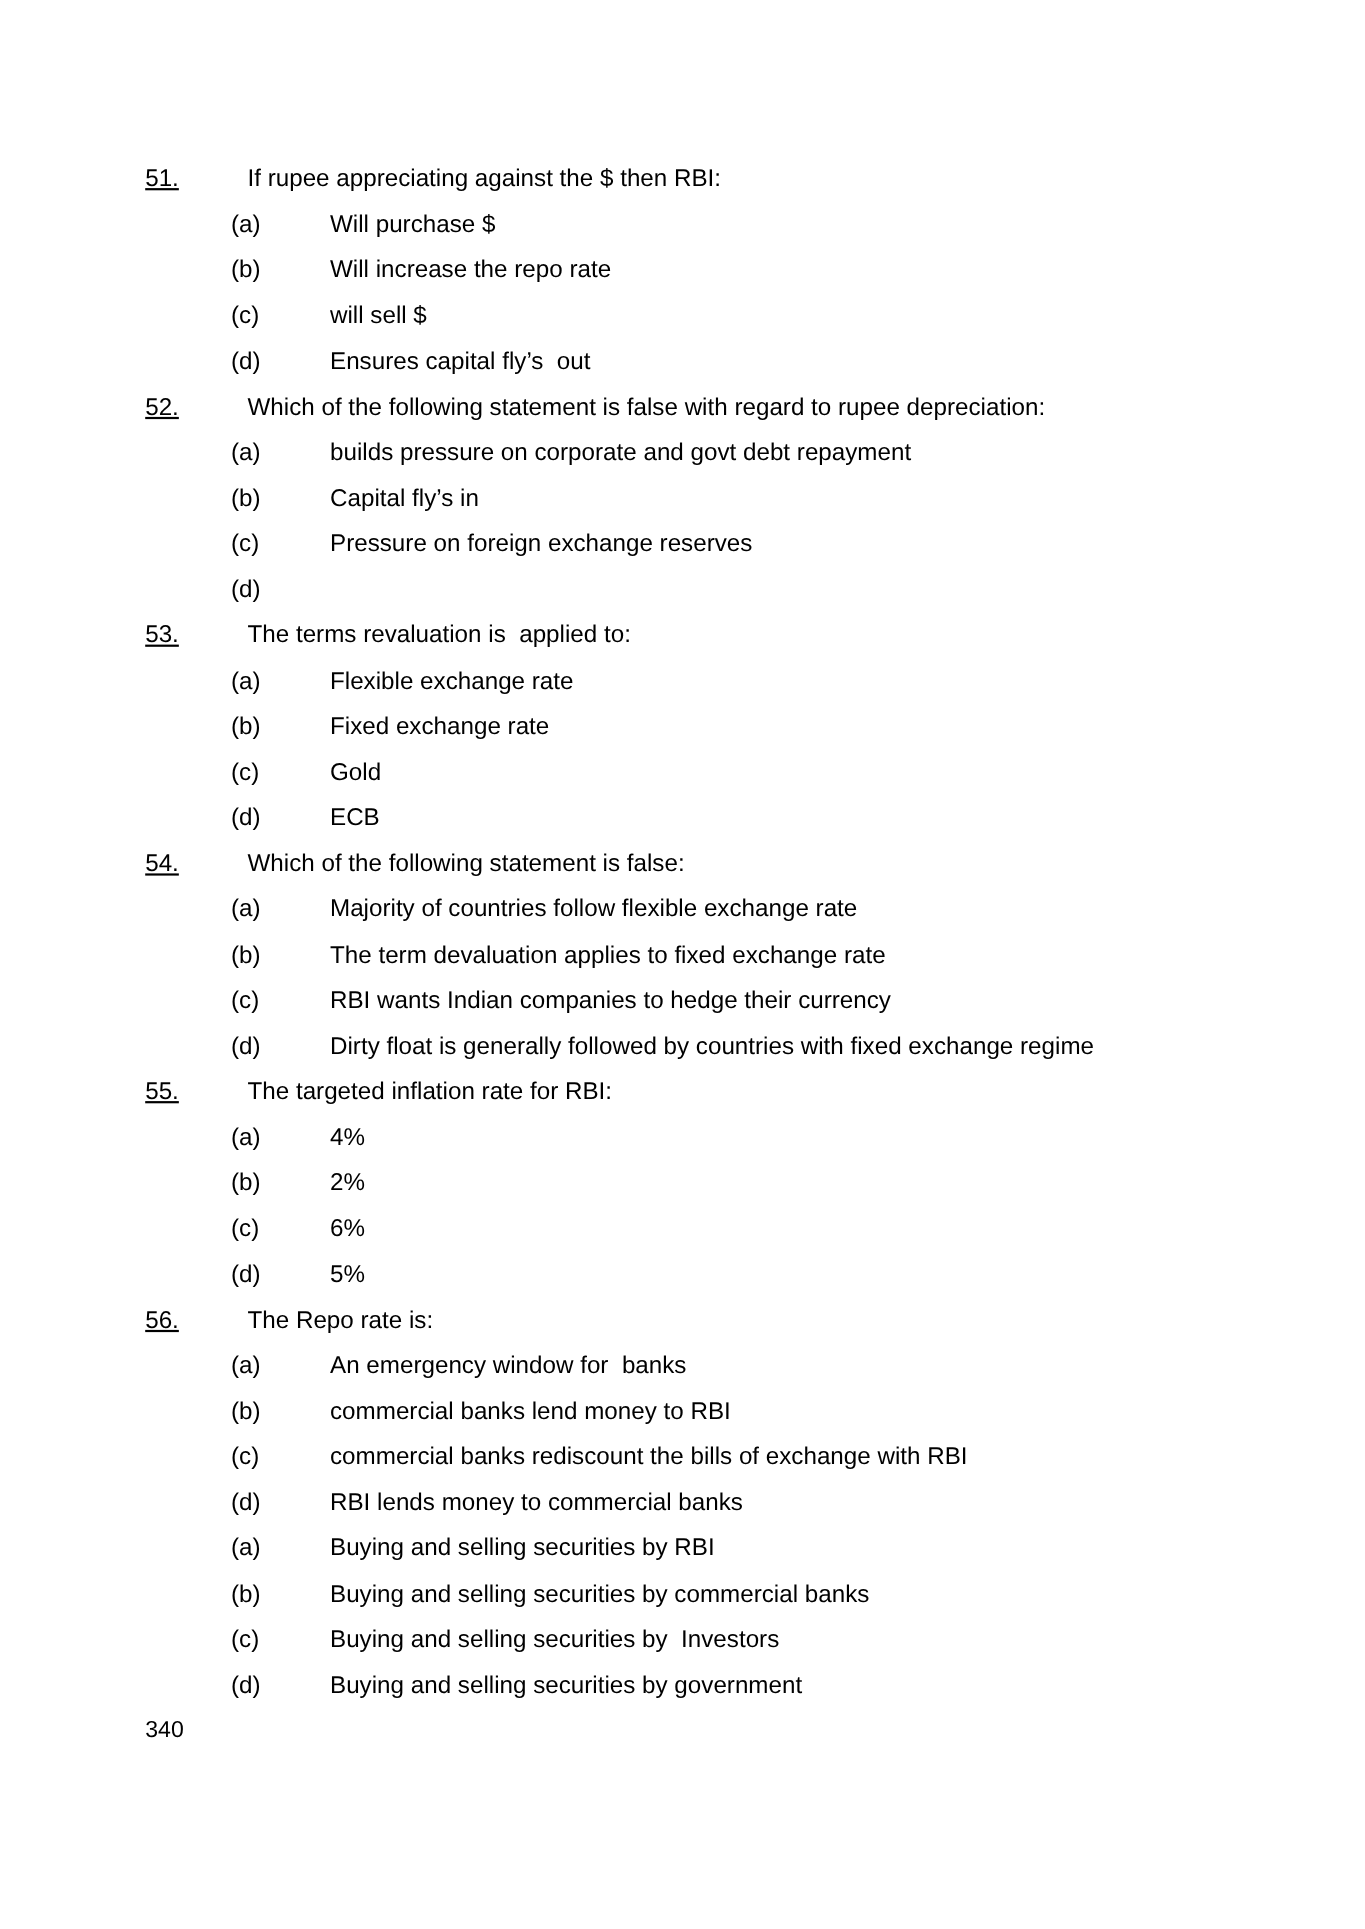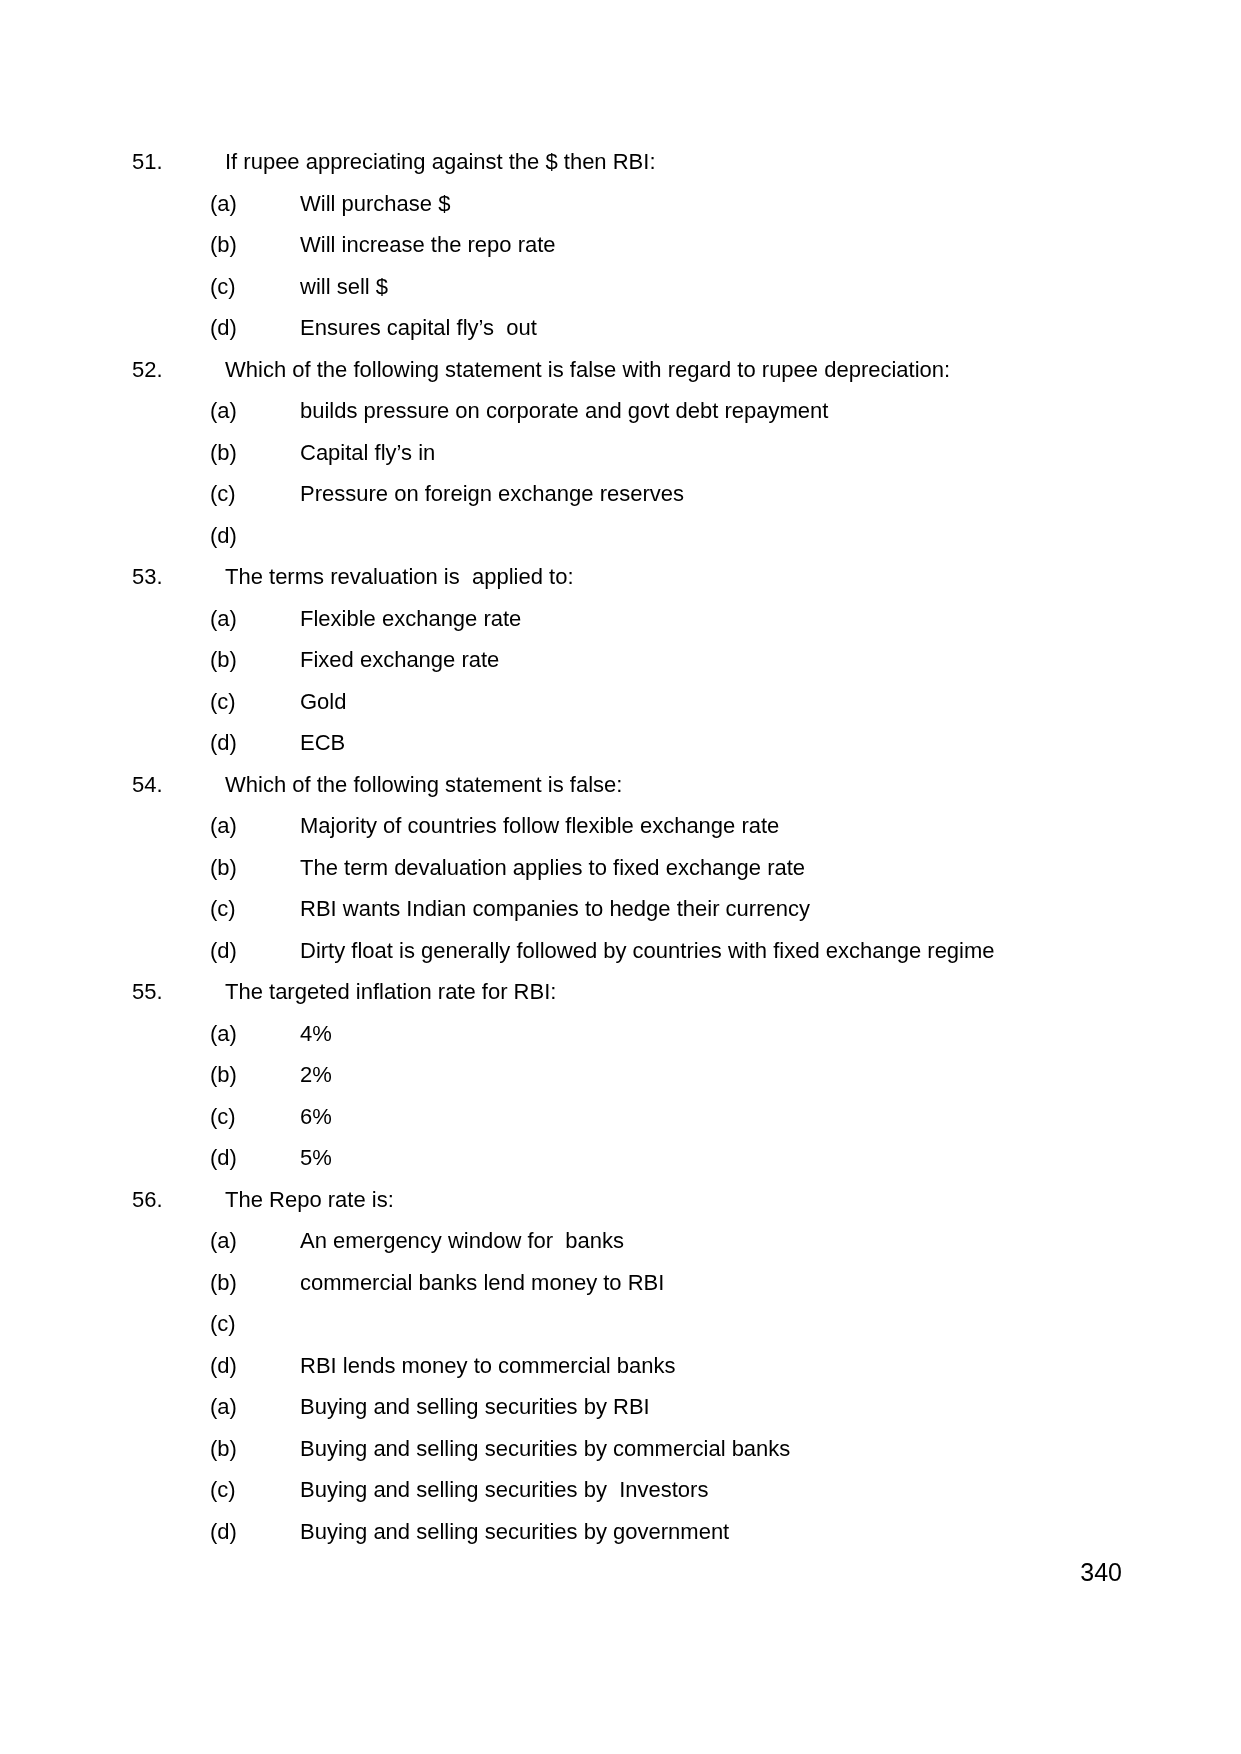--- a/index.html
+++ b/index.html
@@ -24,41 +24,42 @@
     font-size: 22px;
     line-height: 41.5px;
   }
   .q-row {
     display: flex;
     align-items: flex-start;
   }
   .q-num {
     width: 58px;
     flex: 0 0 58px;
+    text-decoration: underline;
   }
   .q-text {
     white-space: pre-wrap;
     margin-left: 35px;
   }
   .o-row {
     display: flex;
     align-items: flex-start;
     padding-left: 78px;
   }
   .o-letter {
     width: 62px;
     flex: 0 0 62px;
   }
   .o-text {
     white-space: pre-wrap;
     margin-left: 28px;
   }
   .page-number {
-    text-align: right;
-    font-size: 25px;
+    text-align: left;
+    font-size: 21px;
     line-height: 41.5px;
   }
 </style>
 </head>
 <body>
 
 <div class="page">
   <div class="content">
     <div id="questions-container">
         <div class="q-row">
@@ -167,20 +168,21 @@
         <div class="o-row">
           <span class="o-letter">(a)</span>
           <span class="o-text">An emergency window for  banks</span>
         </div>
         <div class="o-row">
           <span class="o-letter">(b)</span>
           <span class="o-text">commercial banks lend money to RBI</span>
         </div>
         <div class="o-row">
           <span class="o-letter">(c)</span>
+          <span class="o-text">commercial banks rediscount the bills of exchange with RBI</span>
         </div>
         <div class="o-row">
           <span class="o-letter">(d)</span>
           <span class="o-text">RBI lends money to commercial banks</span>
         </div>
         <div class="o-row">
           <span class="o-letter">(a)</span>
           <span class="o-text">Buying and selling securities by RBI</span>
         </div>
         <div class="o-row">

